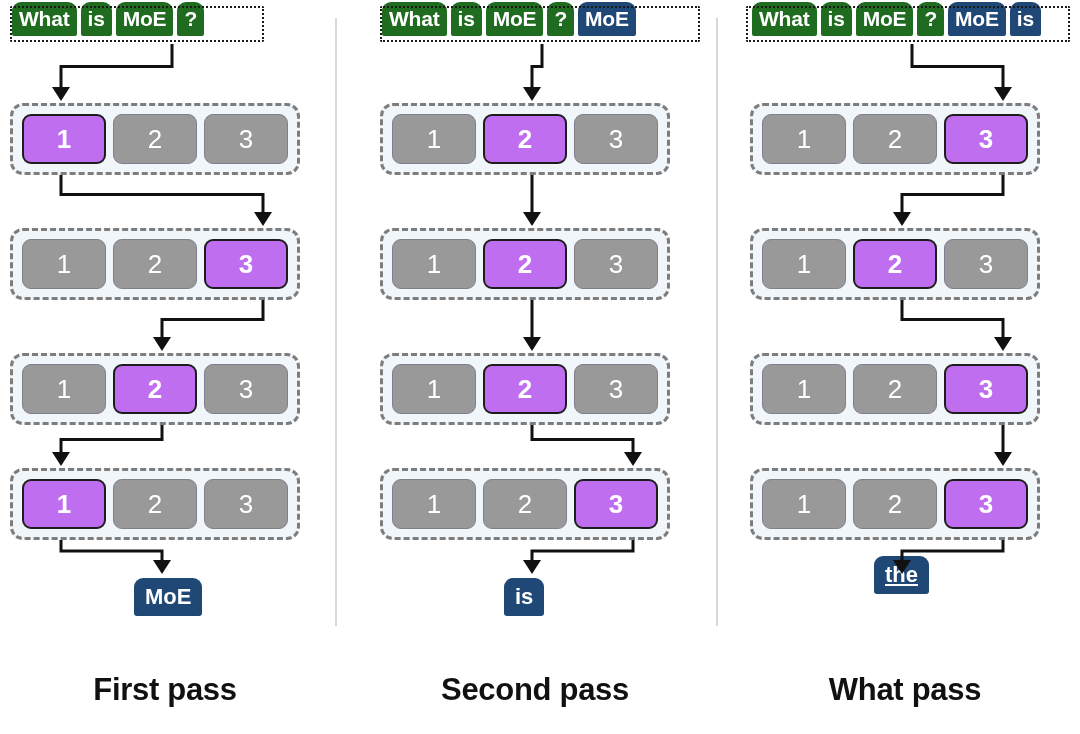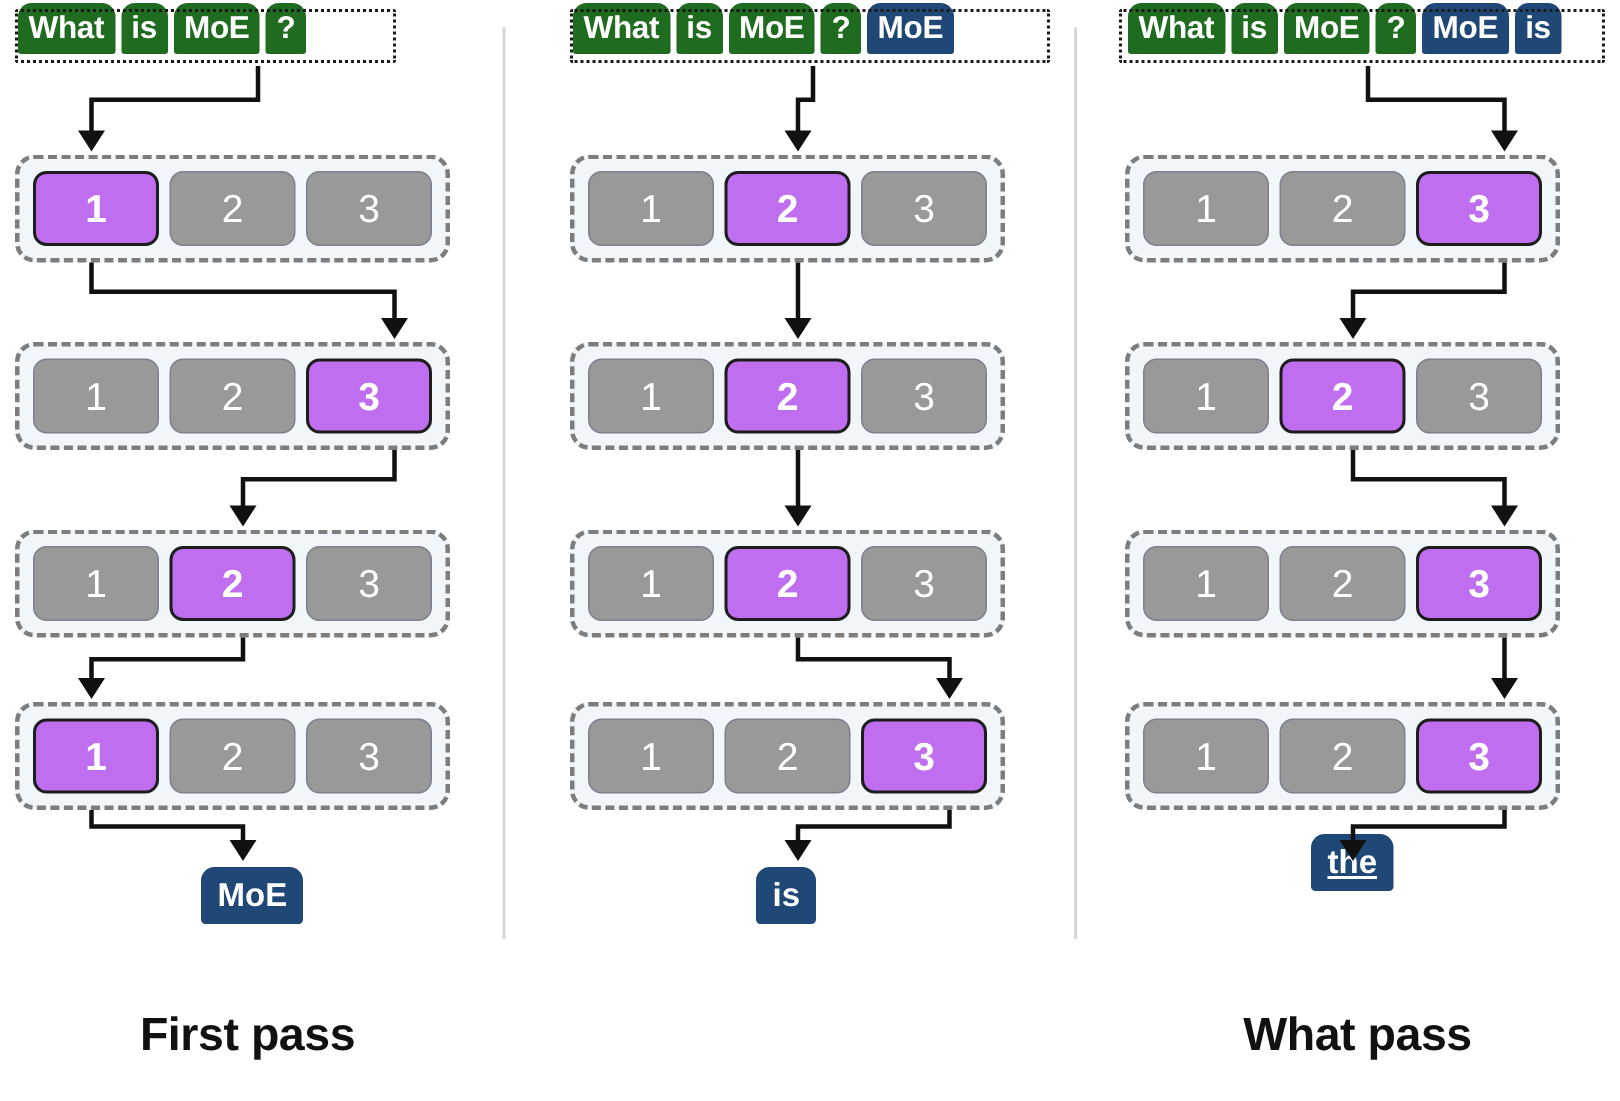--- a/index.html
+++ b/index.html
@@ -219,20 +219,21 @@
         <div class="expert off">1</div>
         <div class="expert on">2</div>
         <div class="expert off">3</div>
       </div>
       <div class="layer" style="top: 468px;">
         <div class="expert off">1</div>
         <div class="expert off">2</div>
         <div class="expert on">3</div>
       </div>
       <div class="output-token" style="top: 578px; left: 134px;">is</div>
+      <div class="pass-label">Second pass</div>
       <svg class="arrows" viewBox="0 0 330 734" width="330" height="734">
         <path d="M 172 44 L 172 66.5 L 162 66.5 L 162 88"></path>
         <polygon points="153,87 171,87 162,101"></polygon>
         <path d="M 162 175 L 162 213"></path>
         <polygon points="153,212 171,212 162,226"></polygon>
         <path d="M 162 300 L 162 338"></path>
         <polygon points="153,337 171,337 162,351"></polygon>
         <path d="M 162 425 L 162 439.5 L 263 439.5 L 263 453"></path>
         <polygon points="254,452 272,452 263,466"></polygon>
         <path d="M 263 540 L 263 551 L 162 551 L 162 561"></path>

